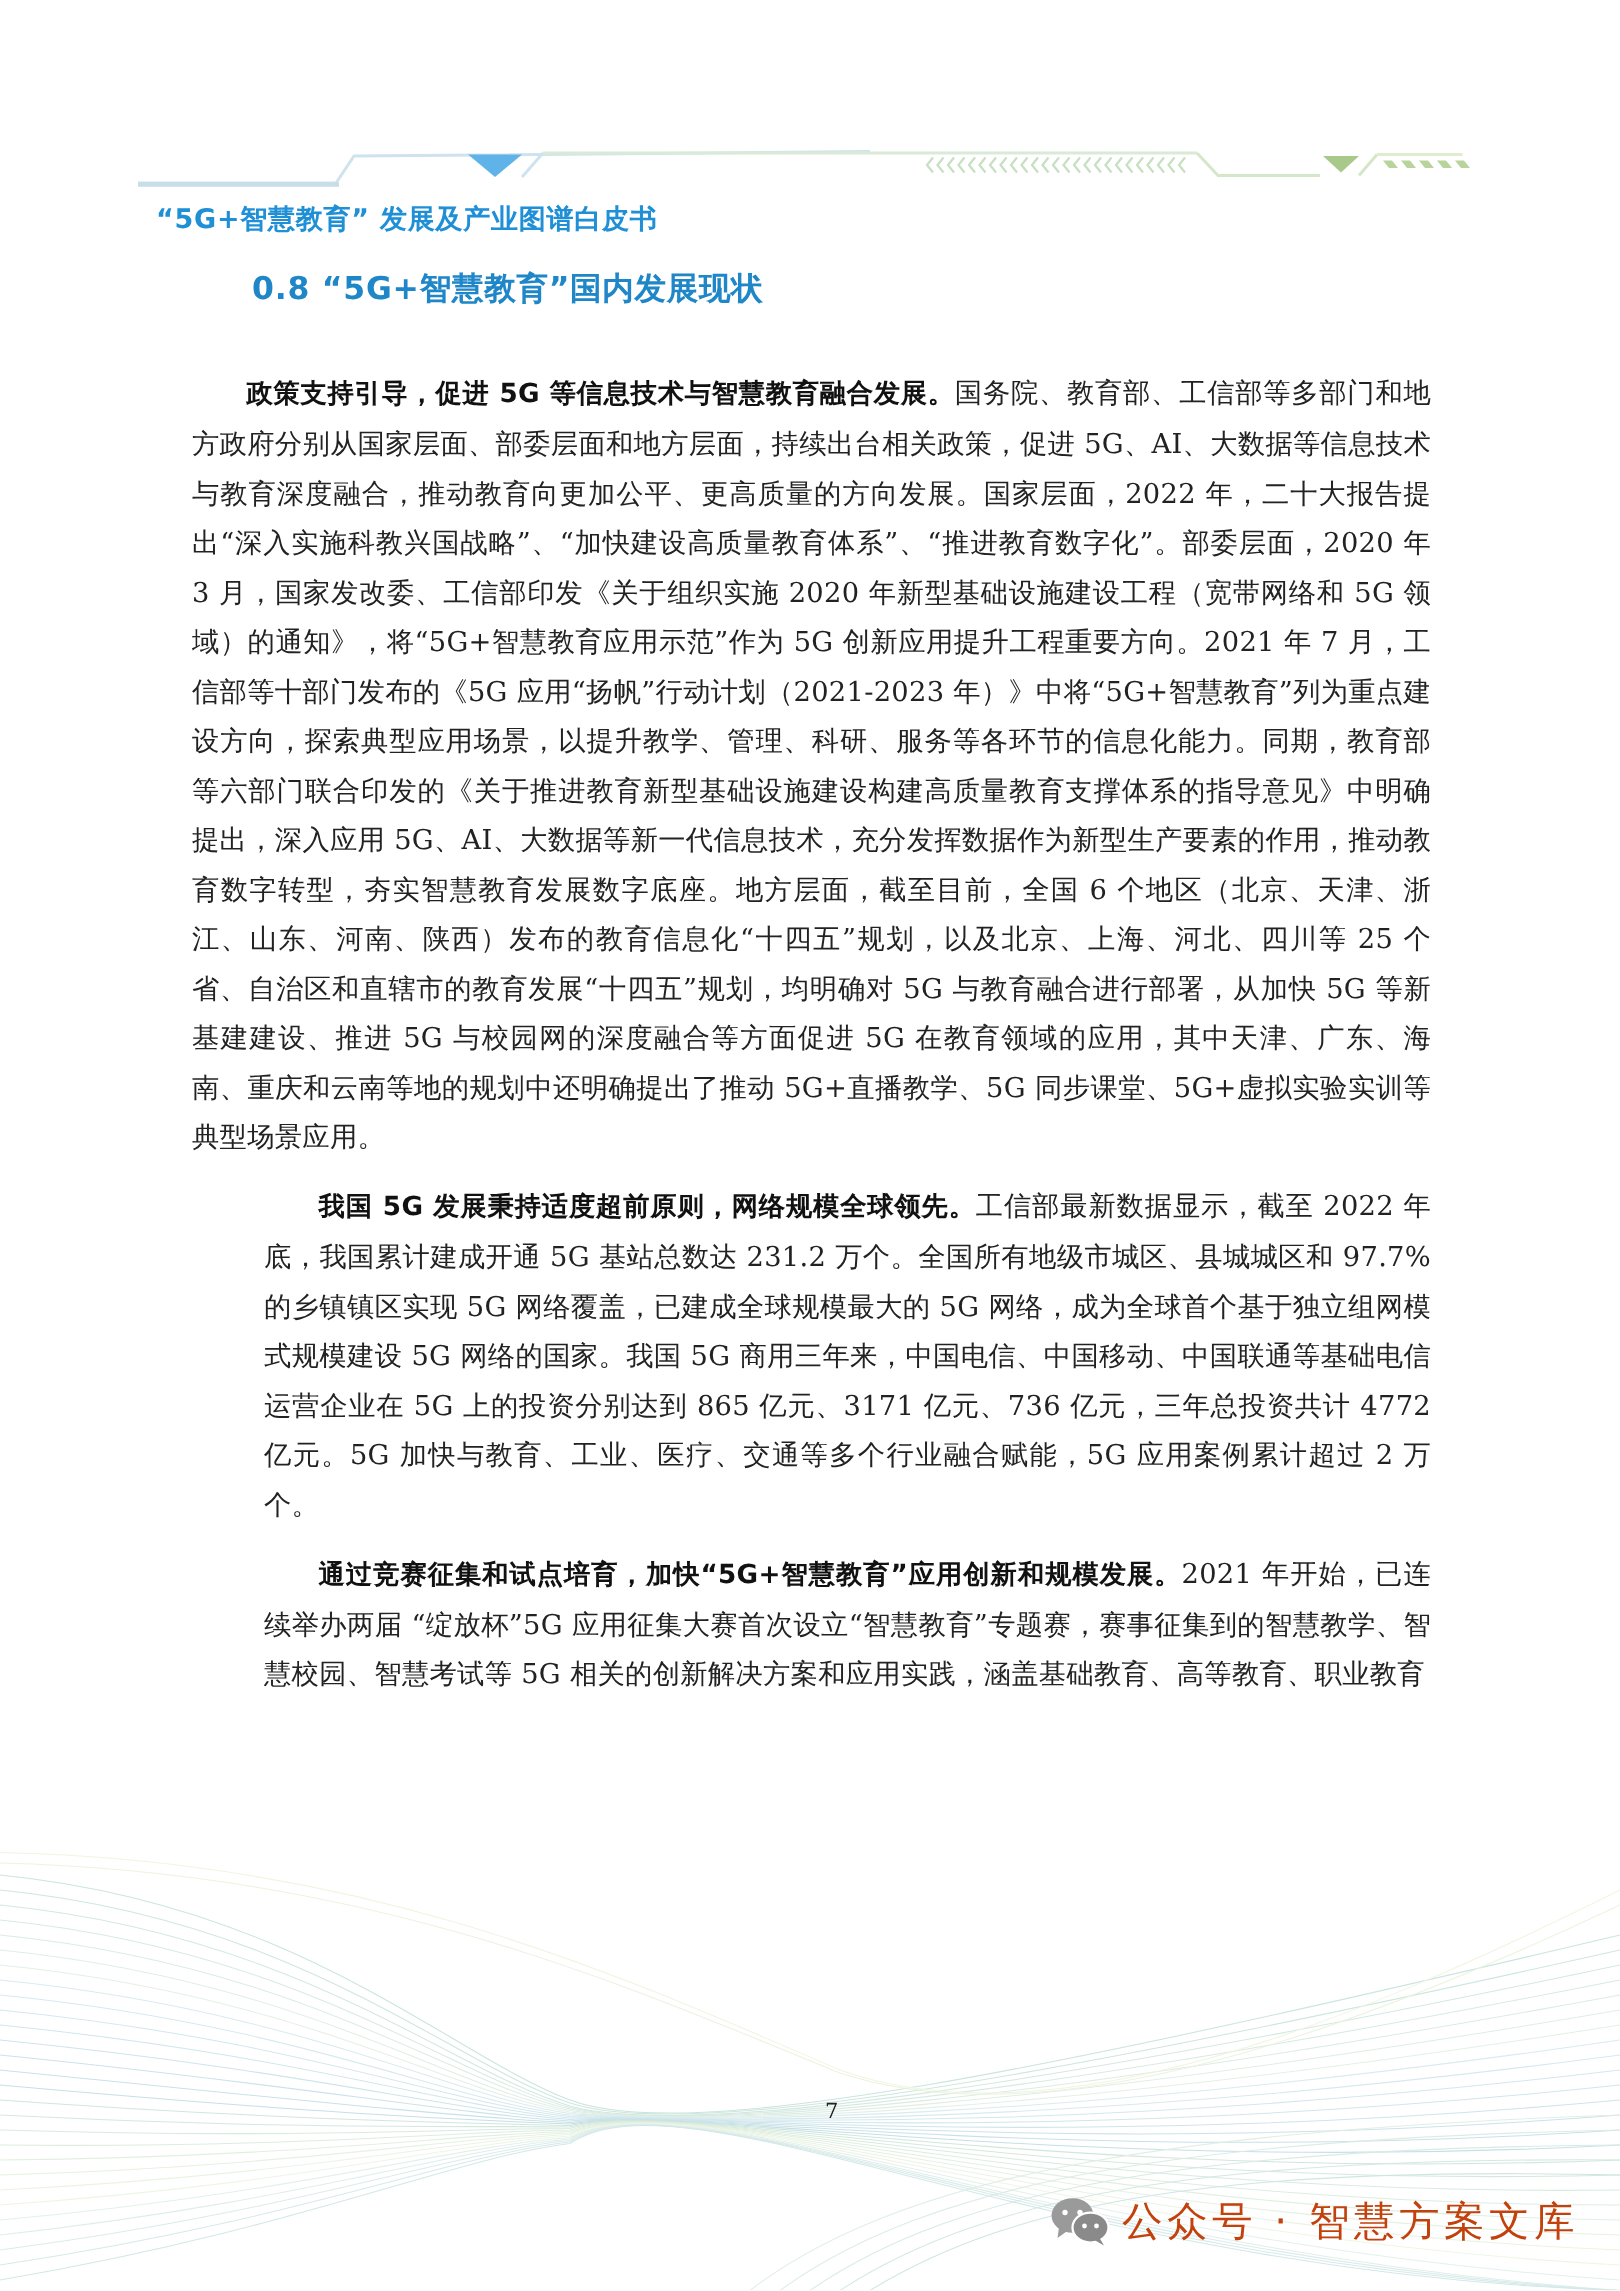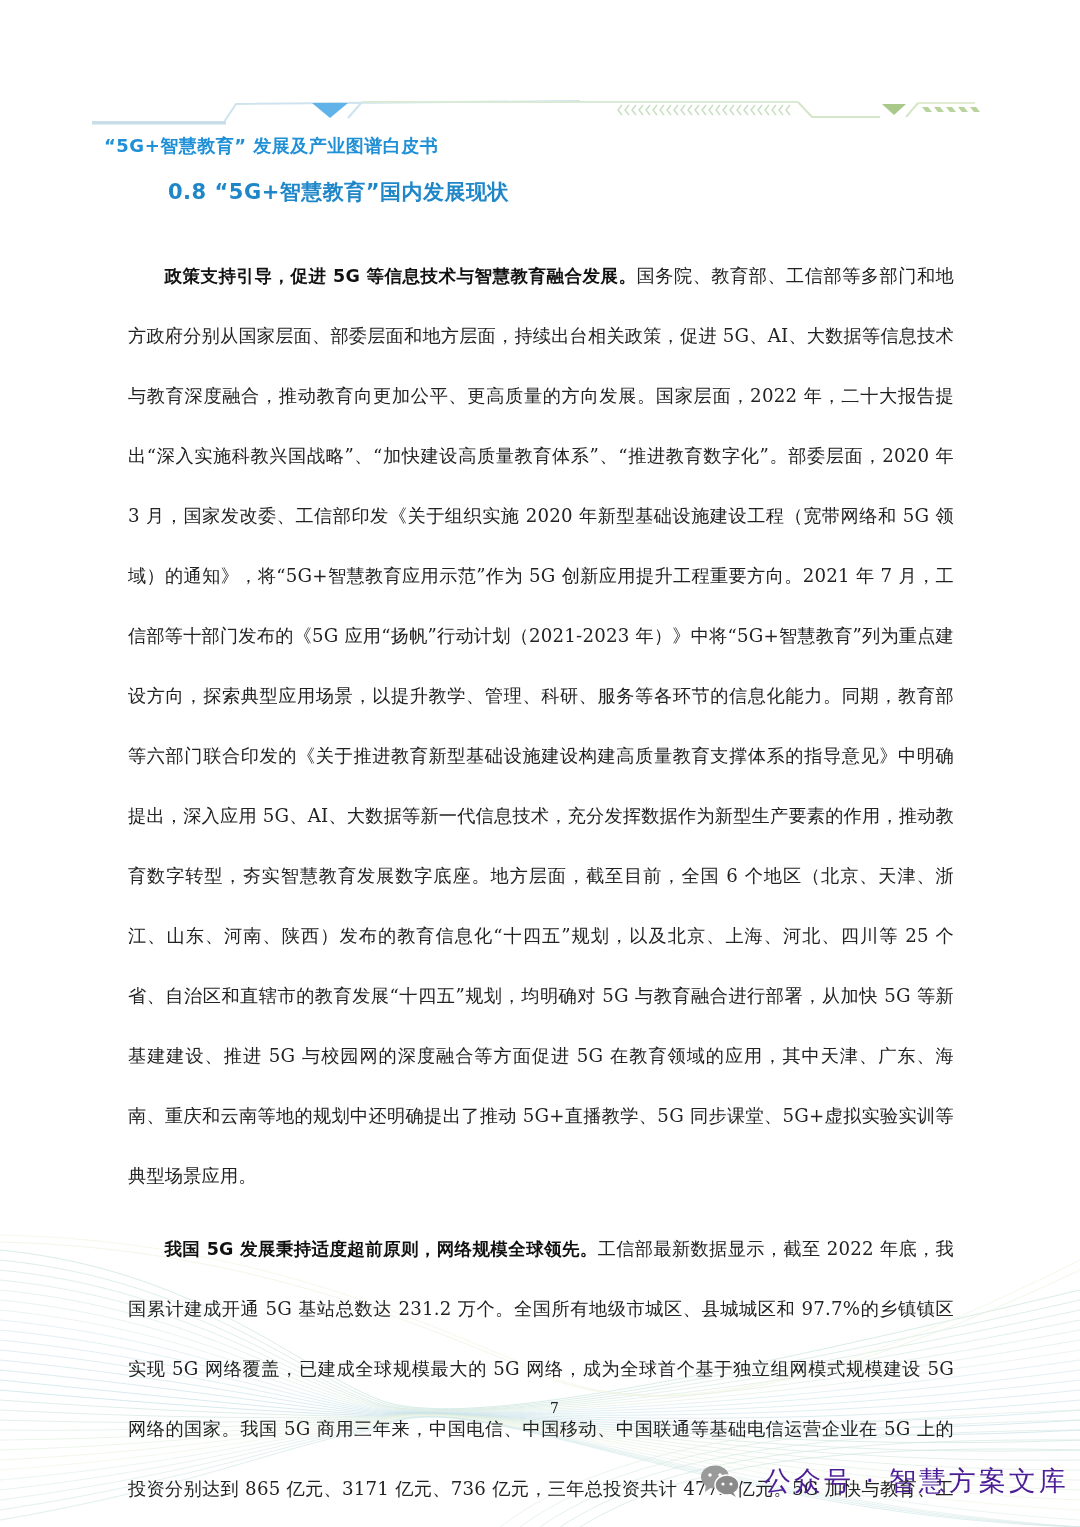--- a/index.html
+++ b/index.html
@@ -36,27 +36,27 @@
       letter-spacing: 0.5px;
     }
     .body-text {
       position: absolute;
       left: 128px; top: 246px;
       width: 826px;
     }
     .para {
       margin: 0;
       font-size: 18.2px;
-      line-height: 60px;
+      line-height: 33px;
       text-align: justify;
       text-indent: 2em;
       color: #222;
       letter-spacing: 0.2px;
     }
-    .para + .para { margin-top: 13px; }
+    .para + .para { margin-top: 13px; margin-left: 48px; }
     .para .lead {
       font-weight: bold;
       color: #111;
       font-family: "DejaVu Sans", "Liberation Sans", sans-serif;
       font-size: 17.5px;
     }
     .page-number {
       position: absolute;
       left: 550px; top: 1400px;
       font-size: 14px;
@@ -66,24 +66,24 @@
       position: absolute;
       left: 0; top: 1230px;
       width: 1080px; height: 297px;
       pointer-events: none;
     }
     .watermark {
       position: absolute;
       left: 700px; top: 1463px;
       display: flex;
       align-items: center;
-      gap: 24px;
+      gap: 8px;
       font-family: "DejaVu Sans", "Liberation Sans", sans-serif;
       font-size: 27px;
-      color: #4c1d95;
+      color: #c2410c;
       letter-spacing: 3px;
     }
     .watermark svg { display: block; }
   </style>
 </head>
 <body>
 
 <svg class="header-deco" viewBox="0 0 1080 130" xmlns="http://www.w3.org/2000/svg">
 
   <polyline points="92,122 224,122 236,104 580,101" fill="none" stroke="#cfe3ee" stroke-width="2"></polyline>
@@ -178,20 +178,23 @@
   </g>
 </svg>
 
 <div class="body-text">
   <p class="para">
     <span class="lead">政策支持引导，促进 5G 等信息技术与智慧教育融合发展。</span><span>国务院、教育部、工信部等多部门和地方政府分别从国家层面、部委层面和地方层面，持续出台相关政策，促进 5G、AI、大数据等信息技术与教育深度融合，推动教育向更加公平、更高质量的方向发展。国家层面，2022 年，二十大报告提出“深入实施科教兴国战略”、“加快建设高质量教育体系”、“推进教育数字化”。部委层面，2020 年 3 月，国家发改委、工信部印发《关于组织实施 2020 年新型基础设施建设工程（宽带网络和 5G 领域）的通知》，将“5G+智慧教育应用示范”作为 5G 创新应用提升工程重要方向。2021 年 7 月，工信部等十部门发布的《5G 应用“扬帆”行动计划（2021-2023 年）》中将“5G+智慧教育”列为重点建设方向，探索典型应用场景，以提升教学、管理、科研、服务等各环节的信息化能力。同期，教育部等六部门联合印发的《关于推进教育新型基础设施建设构建高质量教育支撑体系的指导意见》中明确提出，深入应用 5G、AI、大数据等新一代信息技术，充分发挥数据作为新型生产要素的作用，推动教育数字转型，夯实智慧教育发展数字底座。地方层面，截至目前，全国 6 个地区（北京、天津、浙江、山东、河南、陕西）发布的教育信息化“十四五”规划，以及北京、上海、河北、四川等 25 个省、自治区和直辖市的教育发展“十四五”规划，均明确对 5G 与教育融合进行部署，从加快 5G 等新基建建设、推进 5G 与校园网的深度融合等方面促进 5G 在教育领域的应用，其中天津、广东、海南、重庆和云南等地的规划中还明确提出了推动 5G+直播教学、5G 同步课堂、5G+虚拟实验实训等典型场景应用。</span>
   </p>
   <p class="para">
     <span class="lead">我国 5G 发展秉持适度超前原则，网络规模全球领先。</span><span>工信部最新数据显示，截至 2022 年底，我国累计建成开通 5G 基站总数达 231.2 万个。全国所有地级市城区、县城城区和 97.7%的乡镇镇区实现 5G 网络覆盖，已建成全球规模最大的 5G 网络，成为全球首个基于独立组网模式规模建设 5G 网络的国家。我国 5G 商用三年来，中国电信、中国移动、中国联通等基础电信运营企业在 5G 上的投资分别达到 865 亿元、3171 亿元、736 亿元，三年总投资共计 4772 亿元。5G 加快与教育、工业、医疗、交通等多个行业融合赋能，5G 应用案例累计超过 2 万个。</span>
   </p>
+  <p class="para">
+    <span class="lead">通过竞赛征集和试点培育，加快“5G+智慧教育”应用创新和规模发展。</span><span>2021 年开始，已连续举办两届 “绽放杯”5G 应用征集大赛首次设立“智慧教育”专题赛，赛事征集到的智慧教学、智慧校园、智慧考试等 5G 相关的创新解决方案和应用实践，涵盖基础教育、高等教育、职业教育</span>
+  </p>
 </div>
 
 <div class="page-number">7</div>
 
 <div class="watermark">
   <svg width="40" height="34" viewBox="0 0 40 34" xmlns="http://www.w3.org/2000/svg">
     <ellipse cx="15" cy="13" rx="14" ry="11.5" fill="#9a9a9a"></ellipse>
     <polygon points="6,21 5,28 12,23" fill="#9a9a9a"></polygon>
     <circle cx="10" cy="11" r="1.8" fill="#fff"></circle>
     <circle cx="20" cy="11" r="1.8" fill="#fff"></circle>

